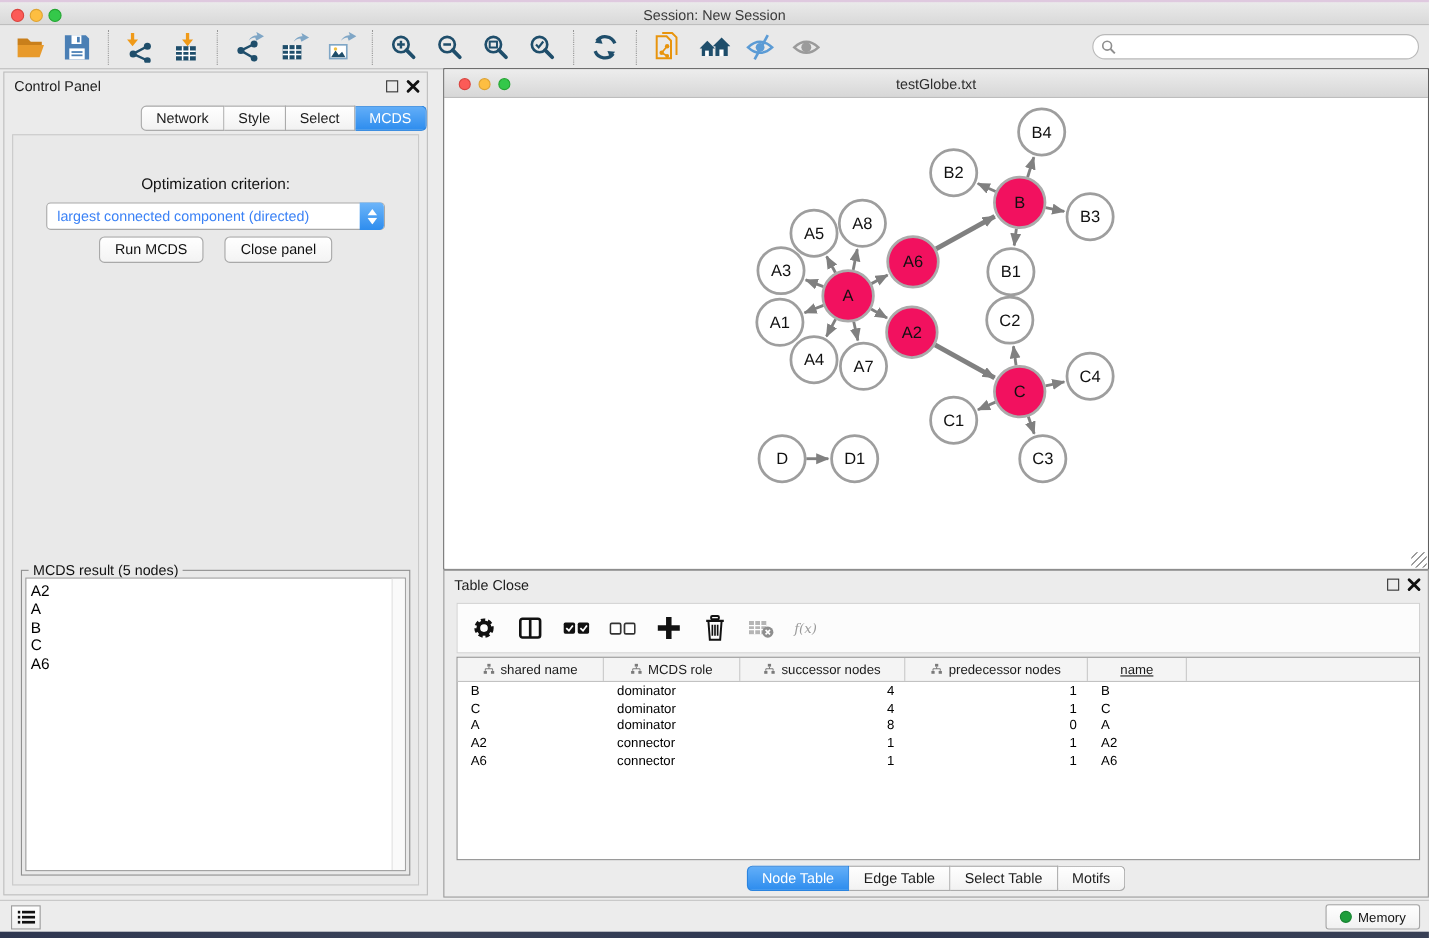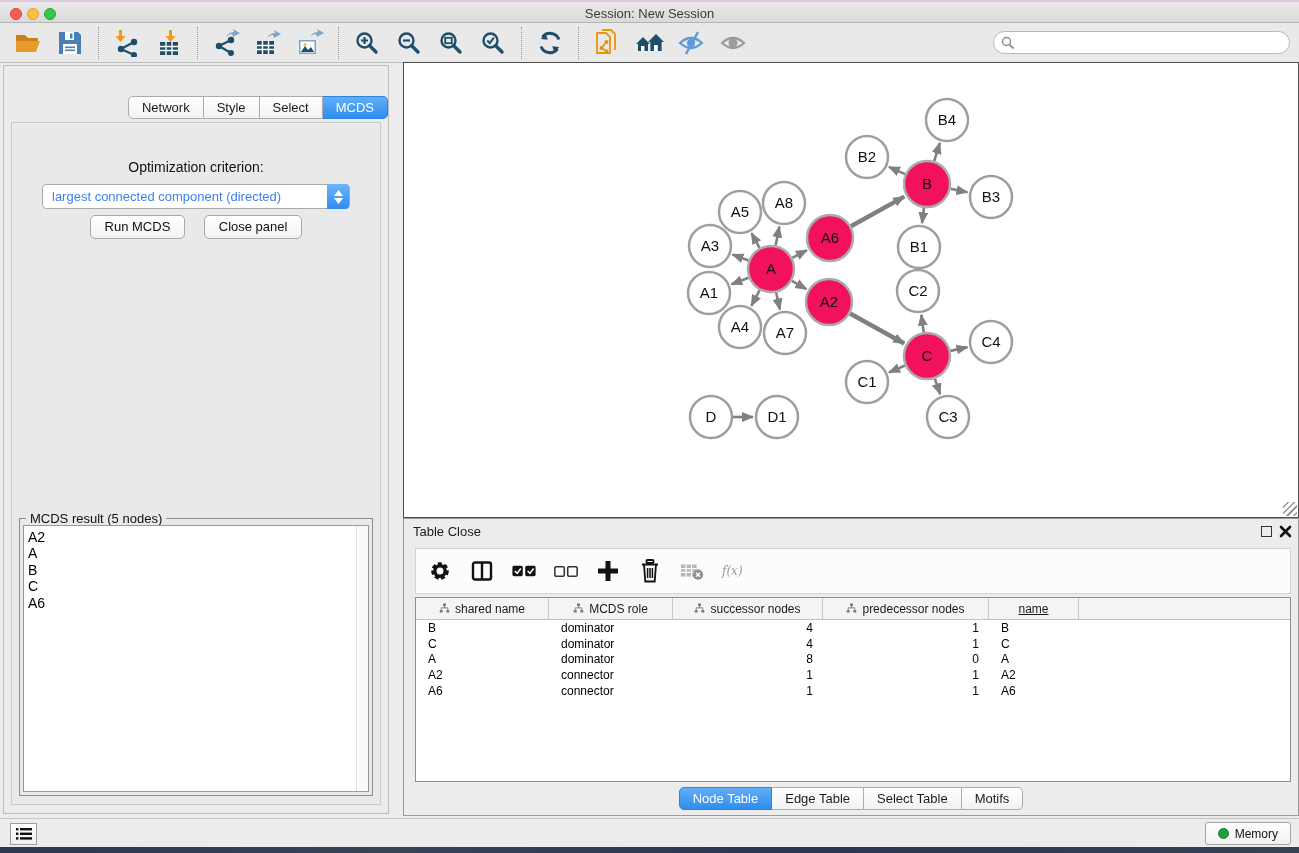--- a/index.html
+++ b/index.html
@@ -229,20 +229,27 @@
   <div class="search">
     <svg width="14" height="14" viewBox="0 0 14 14">
         <circle cx="5.5" cy="5.5" r="4" fill="none" stroke="#8F8F8F" stroke-width="1.5"></circle>
         <line x1="8.6" y1="8.6" x2="12.5" y2="12.5" stroke="#8F8F8F" stroke-width="1.8"></line>
       </svg>
     <input type="text" placeholder="" style="">
   </div>
 </div>
 
 <div class="cpanel">
+  <div class="panel-head">
+    <span>Control Panel</span>
+    <span class="float-ic"></span>
+    <svg class="close-ic" viewBox="0 0 13 13">
+        <path d="M2 2l9 9M11 2l-9 9" stroke="#111" stroke-width="2.6" stroke-linecap="round"></path>
+      </svg>
+  </div>
   <div class="cp-tabs" id="cp-tabs"><span class="seg first">Network</span><span class="seg">Style</span><span class="seg">Select</span><span class="seg last active">MCDS</span></div>
   <div class="cp-body">
     <div class="opt-label">Optimization criterion:</div>
     <div class="combo">
       <span>largest connected component (directed)</span>
       <span class="stepper">
         <svg width="9" height="6" viewBox="0 0 9 6">
             <path d="M4.5 0L9 6H0z" fill="#fff"></path>
           </svg>
         <svg width="9" height="6" viewBox="0 0 9 6">
@@ -262,20 +269,26 @@
           <div class="result-item">B</div>
           <div class="result-item">C</div>
           <div class="result-item">A6</div>
           <div class="scroll"></div>
       </div>
     </div>
   </div>
 </div>
 
 <div class="netframe">
+  <div class="net-titlebar">
+    <span class="ntl r"></span>
+    <span class="ntl y"></span>
+    <span class="ntl g"></span>
+    <div class="title-text">testGlobe.txt</div>
+  </div>
   <div class="net-canvas">
     <svg id="graph" width="894" height="428" viewBox="0 0 894 428">
         <defs>
           <marker id="arw" markerUnits="userSpaceOnUse" markerWidth="14" markerHeight="12" refX="11" refY="5" orient="auto">
             <path d="M0 0L12 5L0 10Z" fill="#808080"></path>
           </marker>
         </defs>
         <line x1="355.5334732741604" y1="158.91638634281102" x2="347.4665267258396" y2="144.08361365718898" stroke="#808080" stroke-width="2.6" marker-end="url(#arw)"></line>
         <line x1="371.6381554725823" y1="156.45244144688976" x2="375.3618445274177" y2="137.54755855311024" stroke="#808080" stroke-width="2.6" marker-end="url(#arw)"></line>
         <line x1="344.543265126549" y1="171.53270652312503" x2="328.456734873451" y2="165.46729347687497" stroke="#808080" stroke-width="2.6" marker-end="url(#arw)"></line>

